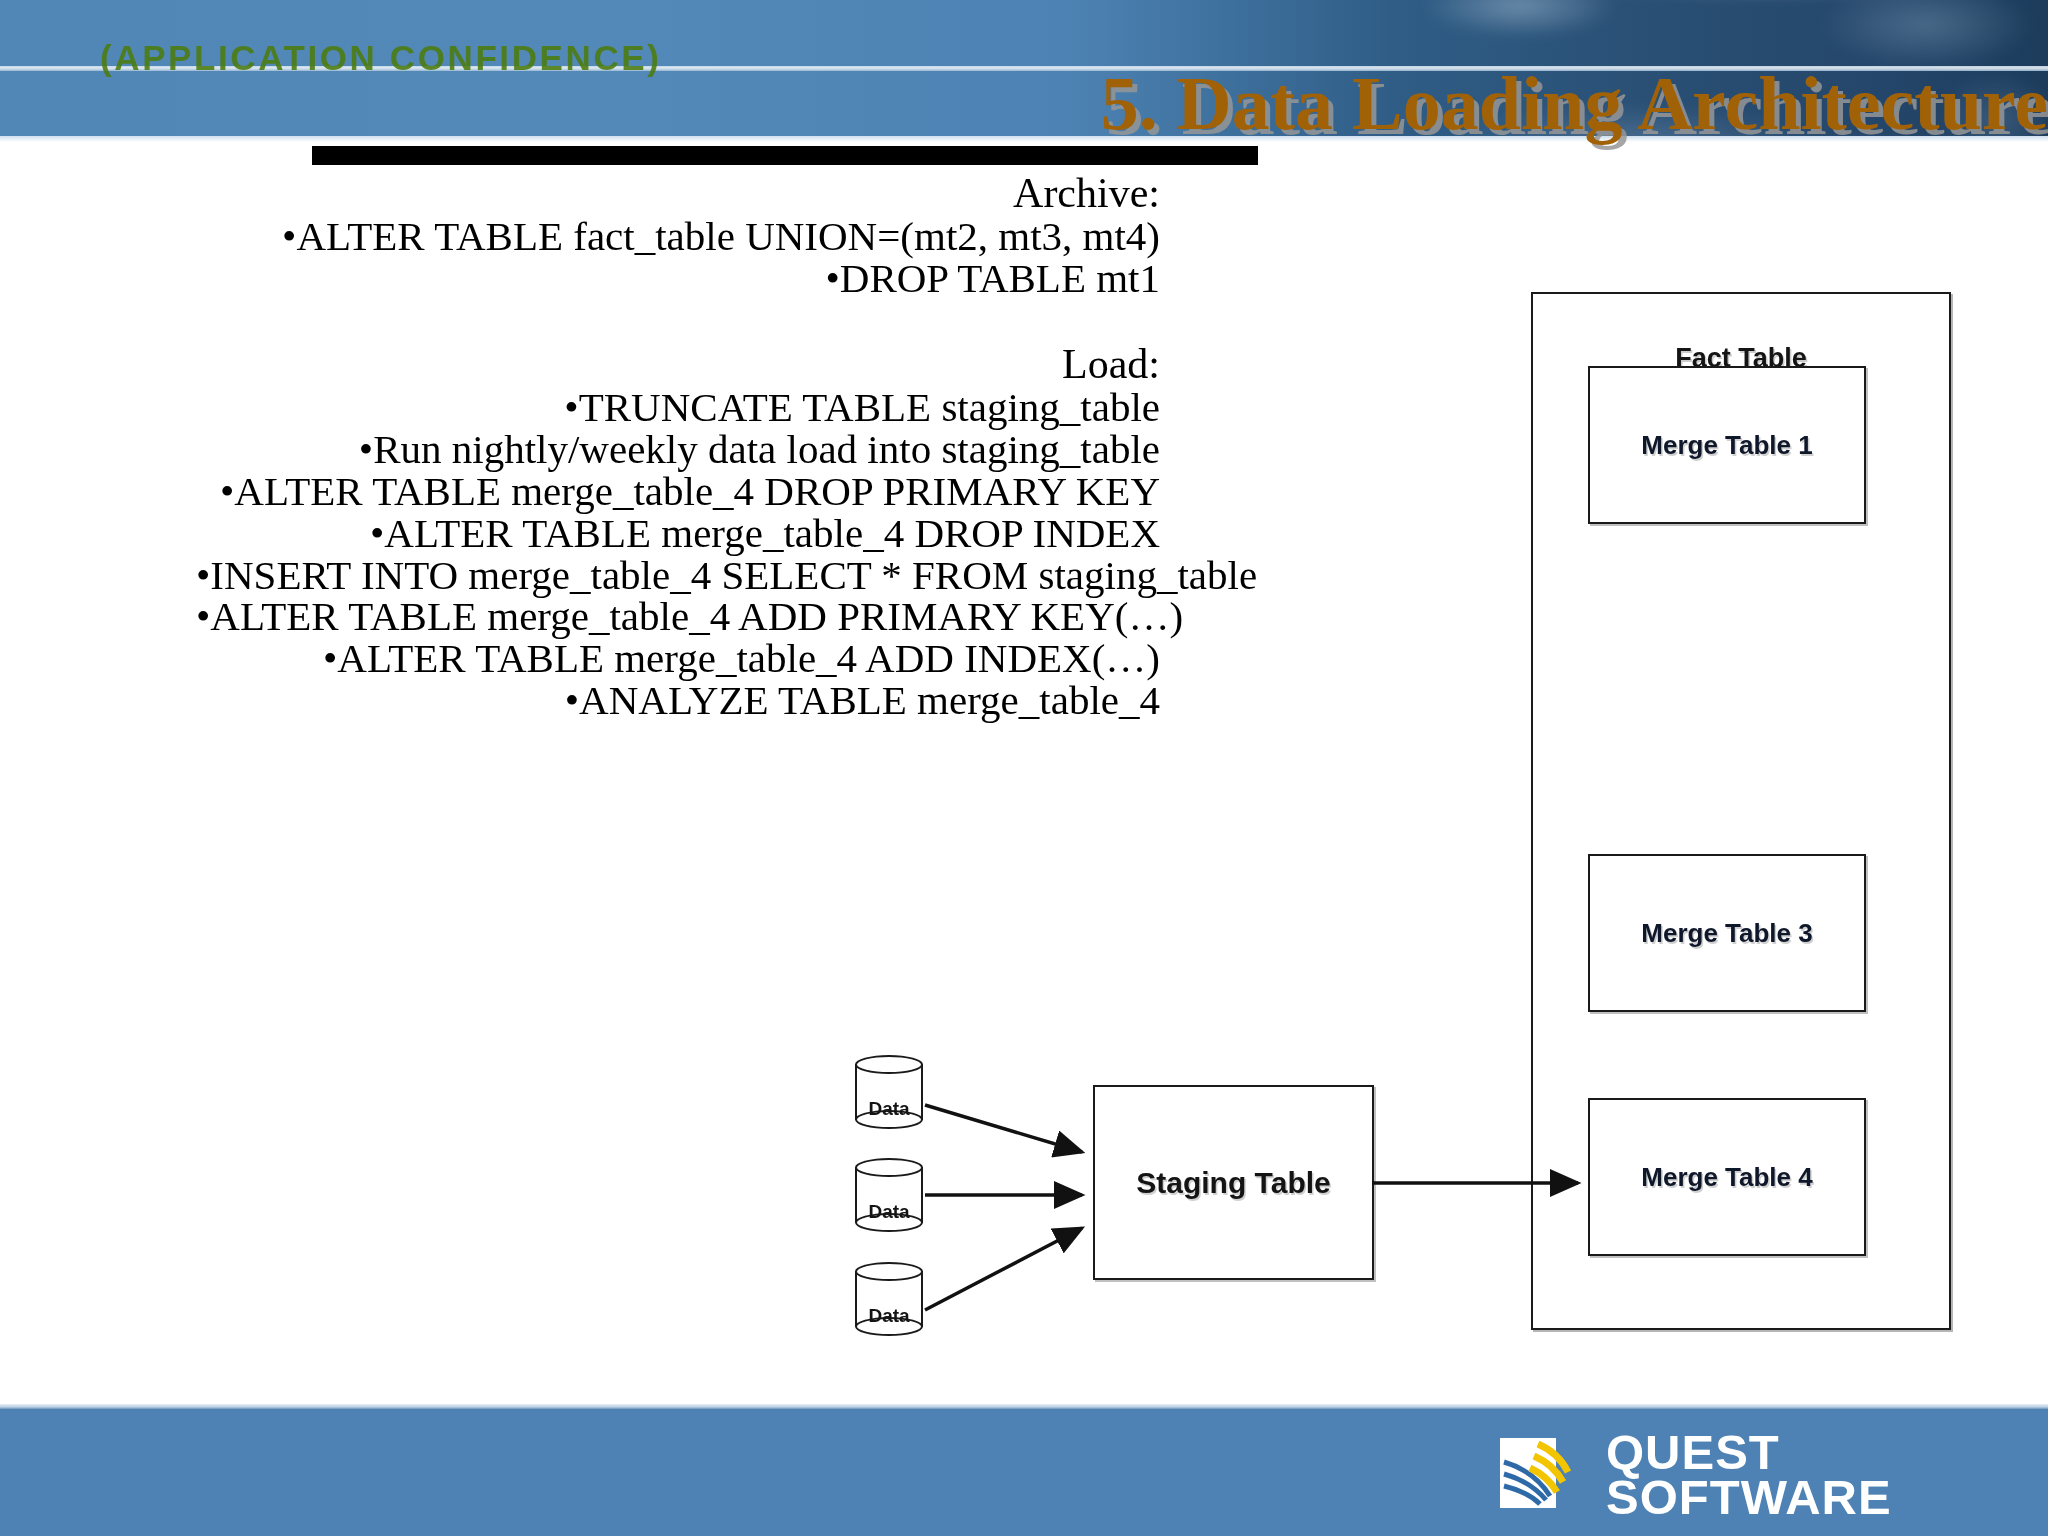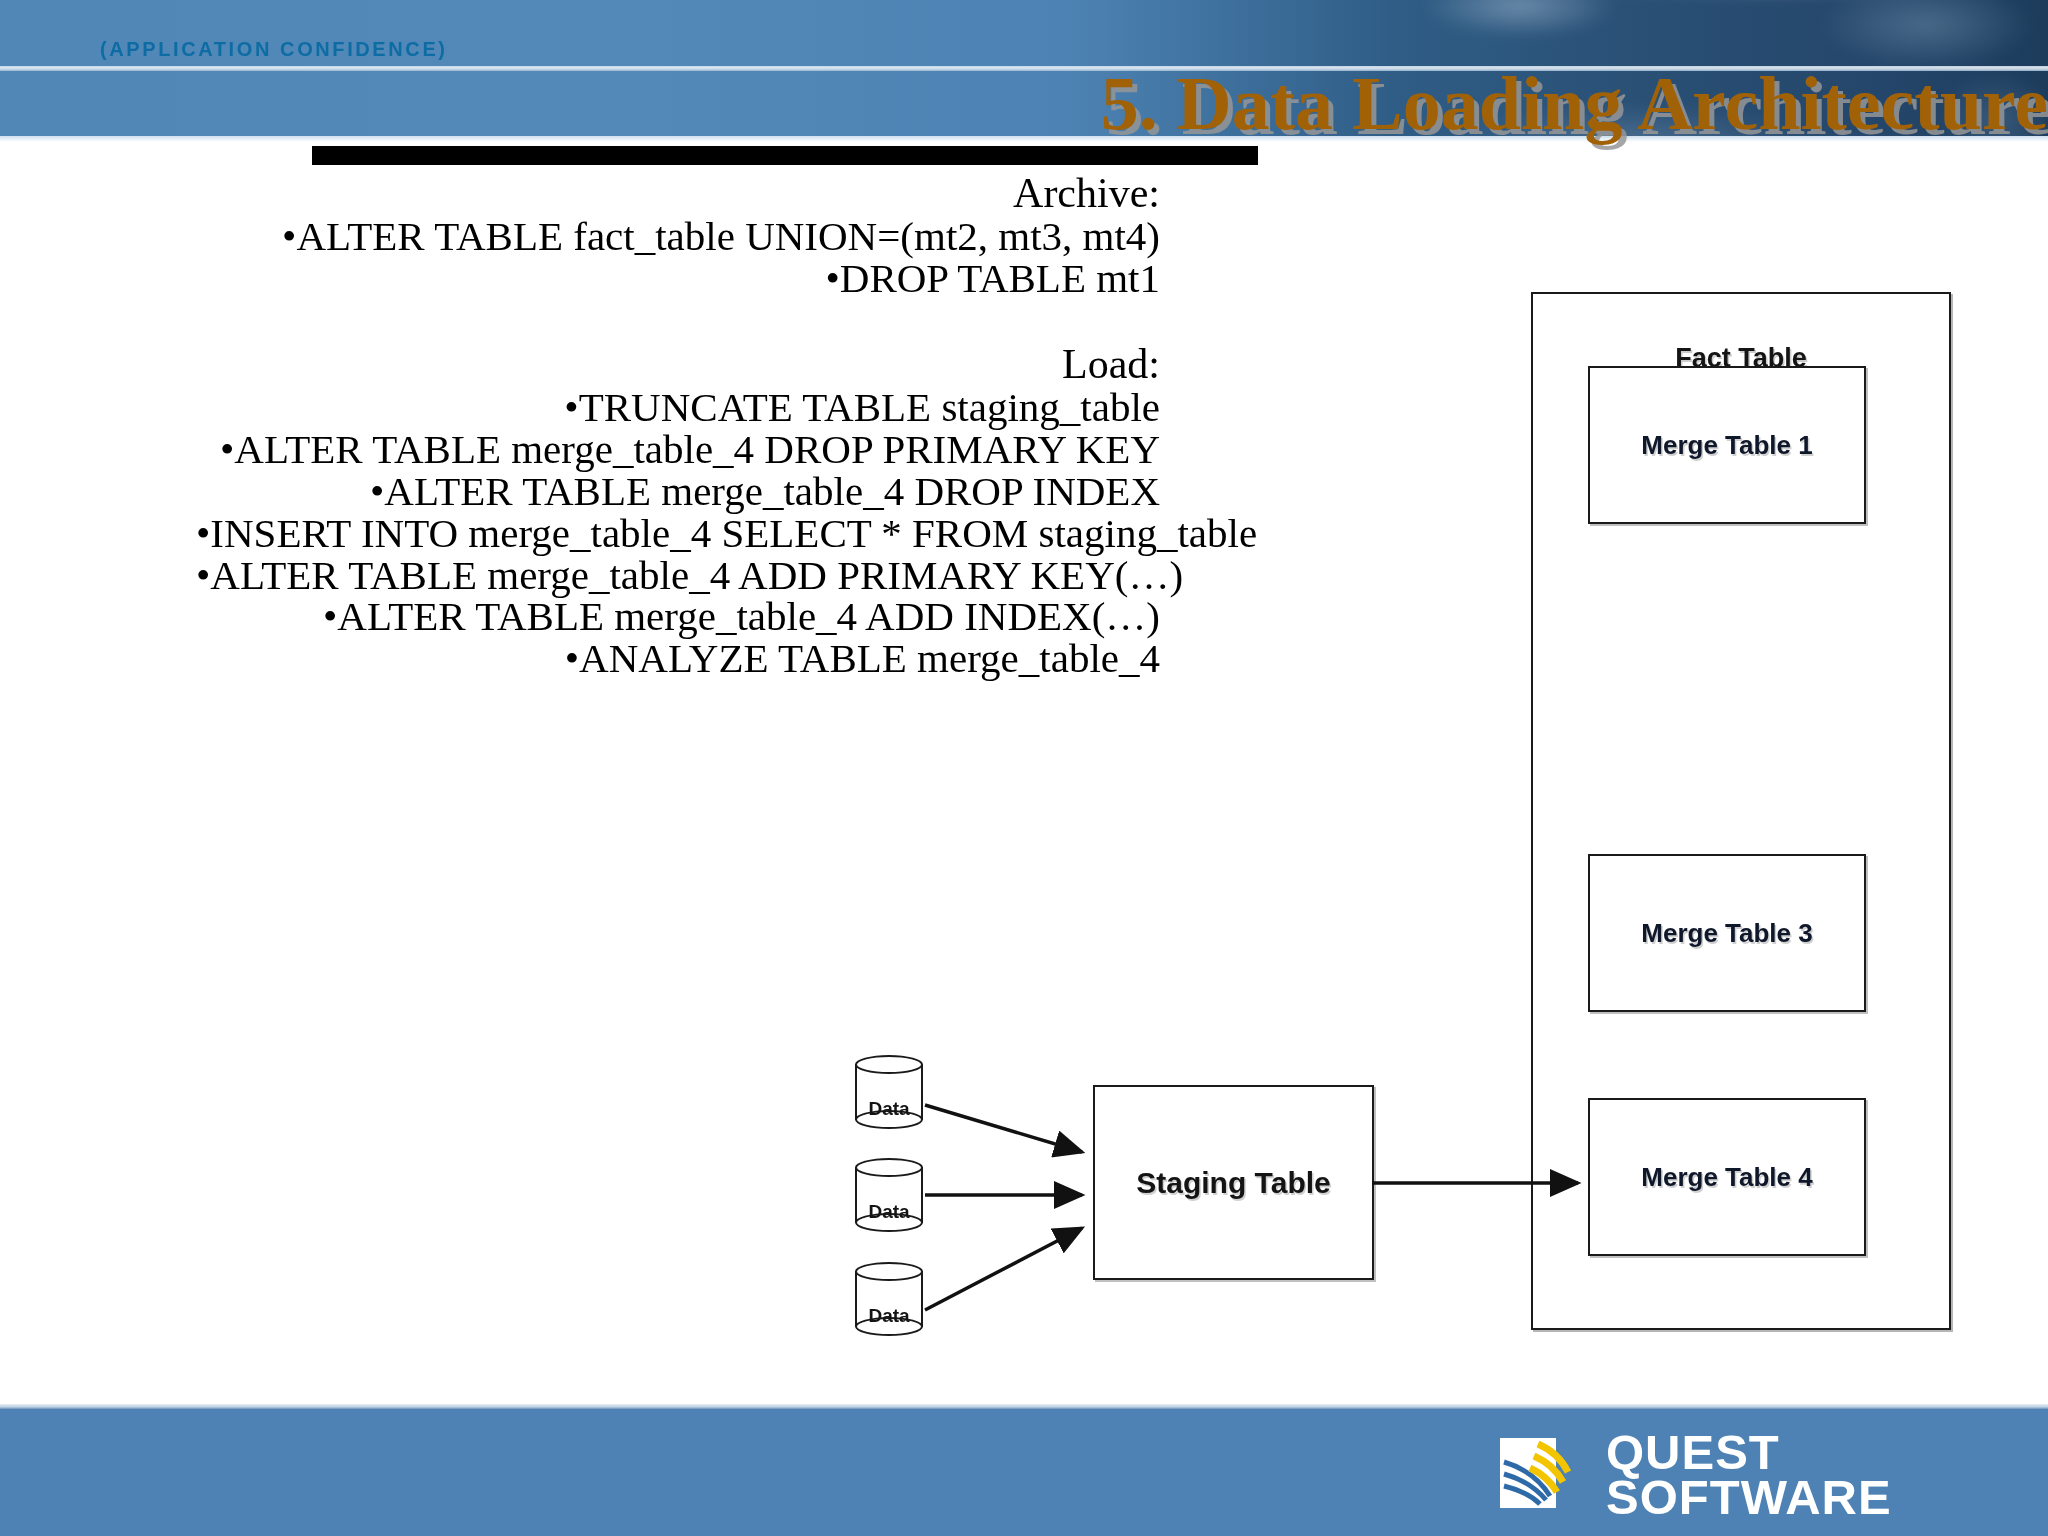--- a/index.html
+++ b/index.html
@@ -32,22 +32,22 @@
     background:linear-gradient(180deg,#cfe0ee 0%,#eef4fa 40%,#9fbcd6 100%);
     opacity:.9;
   }
   .header-bottom-edge{
     position:absolute;left:0;top:136px;width:2048px;height:6px;
     background:linear-gradient(180deg,#cddfee 0%,#eaf2f9 60%,#ffffff 100%);
   }
   .confidence{
     position:absolute;left:100px;top:38px;z-index:4;
     font-family:"Liberation Sans",sans-serif;
-    font-size:20px;font-weight:700;letter-spacing:2.6px;
-    color:#0369a1;opacity:.88;white-space:nowrap;
+    font-size:35px;font-weight:700;letter-spacing:2.6px;
+    color:#4d7c0f;opacity:.88;white-space:nowrap;
   }
   .slide-title{
     position:absolute;left:0;top:60px;width:2048px;text-align:right;z-index:6;
     font-family:Liberation Serif, serif;font-weight:700;
     font-size:76px;color:#a16207;white-space:nowrap;
     text-shadow:5px 5px 0 rgba(150,150,150,.85);
     letter-spacing:0px;
   }
   .title-underline{
     position:absolute;left:312px;top:146px;width:946px;height:19px;background:#000;z-index:7;
@@ -159,20 +159,21 @@
   <ul class="bullets">
     <li><span class="dot">•</span><span>ALTER TABLE fact_table UNION=(mt2, mt3, mt4)</span></li>
     <li><span class="dot">•</span><span>DROP TABLE mt1</span></li>
   </ul>
 
   <div class="spacer"></div>
 
   <div class="sec-head">Load:</div>
   <ul class="bullets">
     <li><span class="dot">•</span><span>TRUNCATE TABLE staging_table</span></li>
+    <li><span class="dot">•</span><span>Run nightly/weekly data load into staging_table</span></li>
     <li><span class="dot">•</span><span>ALTER TABLE merge_table_4 DROP PRIMARY KEY</span></li>
     <li><span class="dot">•</span><span>ALTER TABLE merge_table_4 DROP INDEX</span></li>
     <li><span class="dot">•</span><span>INSERT INTO merge_table_4 SELECT * FROM staging_table</span></li>
     <li><span class="dot">•</span><span>ALTER TABLE merge_table_4 ADD PRIMARY KEY(…)</span></li>
     <li><span class="dot">•</span><span>ALTER TABLE merge_table_4 ADD INDEX(…)</span></li>
     <li><span class="dot">•</span><span>ANALYZE TABLE merge_table_4</span></li>
   </ul>
 </div>
 
 <div class="fact-box">

